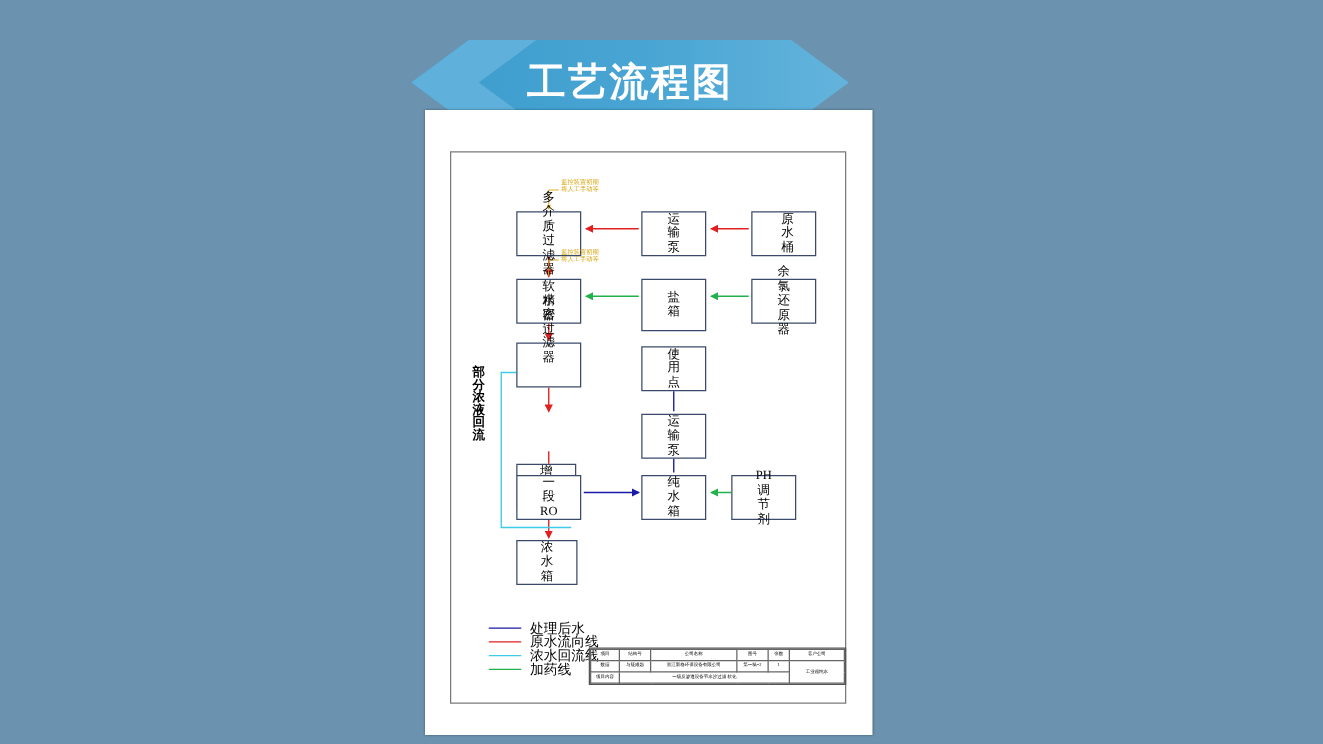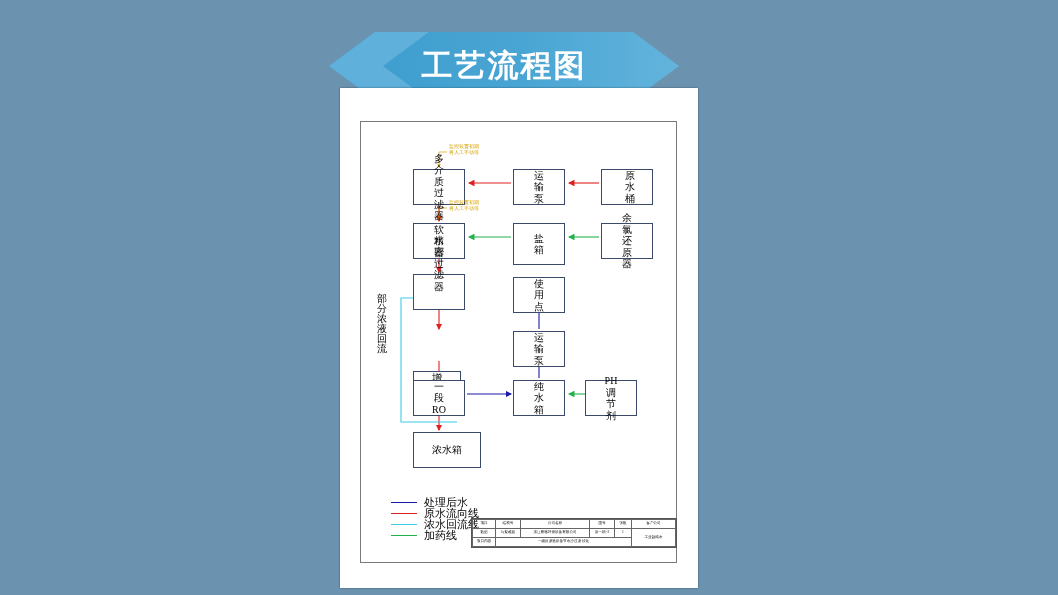--- a/index.html
+++ b/index.html
@@ -90,21 +90,22 @@
     line-height: 1.25;
     white-space: nowrap;
   }
   .vert-label {
     position: absolute;
     color: #000000;
     font-family: "Liberation Serif", serif;
     font-size: 10px;
     line-height: 1.0;
     width: 12px;
-    text-align: left;
+    text-align: center;
+    font-weight: bold;
   }
   
   .legend {
     position: absolute;
     left: 30px;
     top: 375px;
     width: 120px;
     font-family: "Liberation Serif", serif;
     font-size: 11px;
     color: #000;
@@ -268,21 +269,21 @@
     <div class="node" style="left:52px;top:258px;width:52px;height:28px;">
       <span>一段RO</span>
     </div>
     <div class="node" style="left:152px;top:258px;width:52px;height:28px;">
       <span>纯水箱</span>
     </div>
     <div class="node" style="left:224px;top:258px;width:52px;height:28px;">
       <span>PH调节剂</span>
     </div>
 
-    <div class="node" style="left:52px;top:310px;width:68px;height:28px;">
+    <div class="node" style="left:52px;top:310px;width:49px;height:28px;">
       <span>浓水箱</span>
     </div>
 
     <div class="note" style="left:88px;top:22px;">
       <span style="white-space:pre-line;">监控装置初期
 将人工手动等</span>
     </div>
     <div class="note" style="left:88px;top:78px;">
       <span style="white-space:pre-line;">监控装置初期
 将人工手动等</span>

